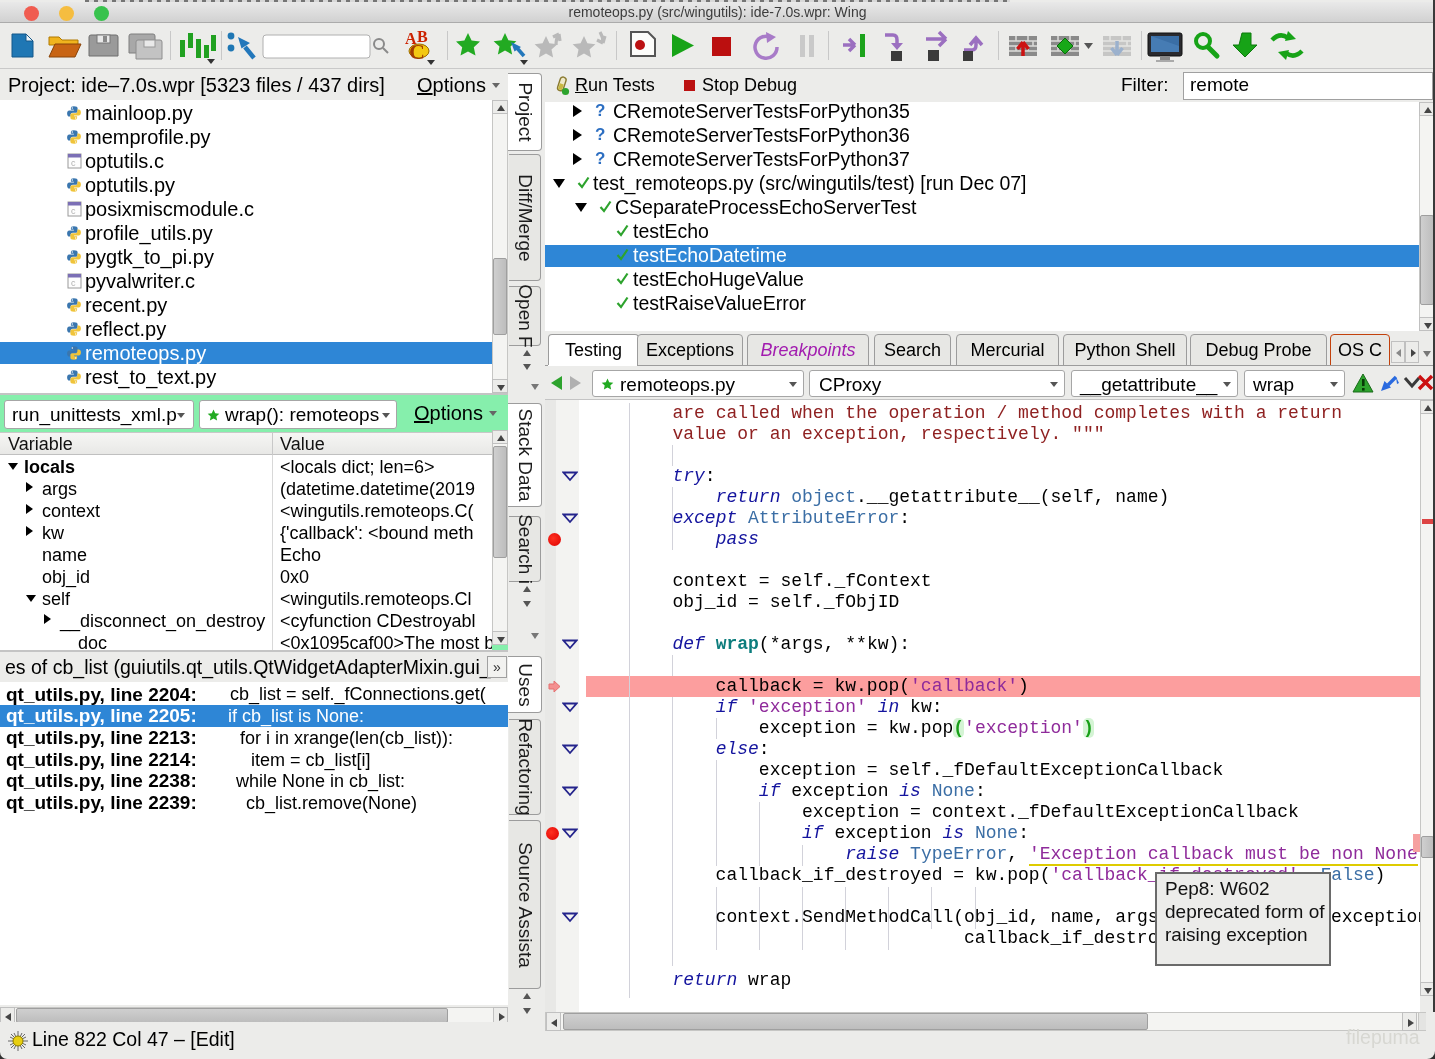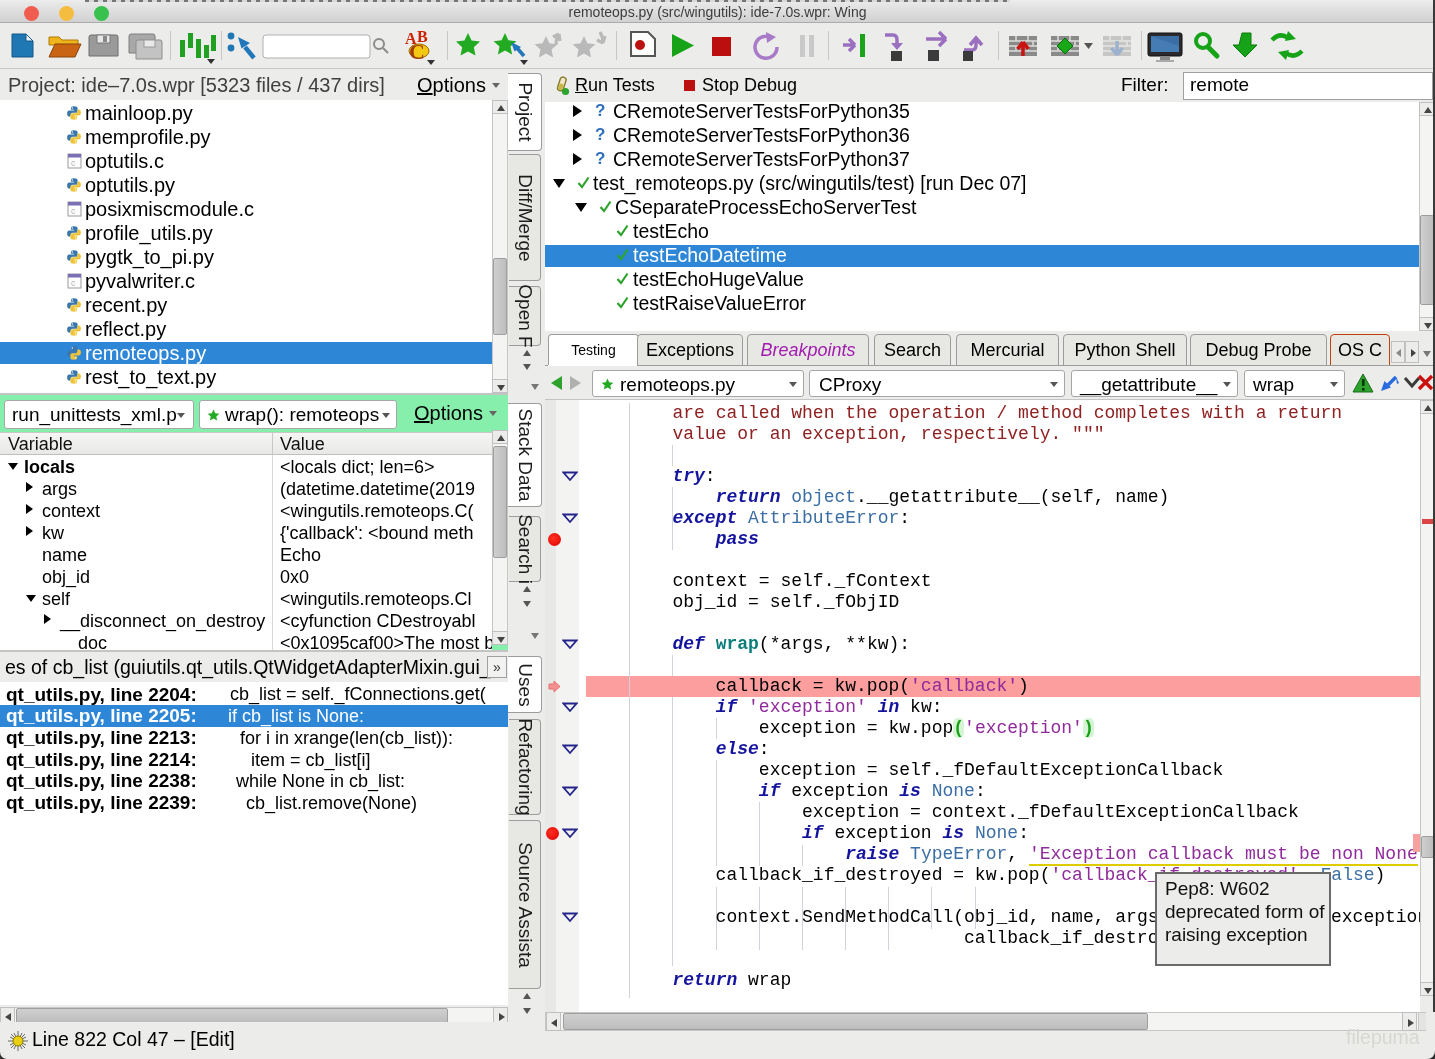--- a/index.html
+++ b/index.html
@@ -8,21 +8,21 @@
 .sbtrack{background:#f4f4f2;border:1px solid #c6c6c4;box-sizing:border-box;}
 .sbthumb{background:linear-gradient(90deg,#cfcfcf,#bdbdbd);border:1px solid #9f9f9f;border-radius:2px;box-sizing:border-box;}
 .sbthumbh{background:linear-gradient(#cfcfcf,#bdbdbd);border:1px solid #9f9f9f;border-radius:2px;box-sizing:border-box;}
 .sbbtn{background:#ececea;border:1px solid #c0c0c0;box-sizing:border-box;}
 .arr{width:0;height:0;position:absolute;}
 .t{white-space:pre;}
 .vtab{position:absolute;left:1px;width:32px;background:#e7e7e4;border:1px solid #9c9c9c;border-left:none;border-radius:0 4px 4px 0;box-sizing:border-box;}
 .vtab.on{background:#ffffff;left:0;width:34px;border-left:none;}
 .vtab span{position:absolute;top:50%;left:50%;transform:translate(-50%,-50%);writing-mode:vertical-rl;font-size:19px;color:#1c1c1c;white-space:pre;}
 .cl{position:absolute;left:586px;height:21px;line-height:21px;font-family:"Liberation Mono",monospace;font-size:18px;white-space:pre;color:#000;}
-.kw{color:#14149e;font-weight:bold;font-style:italic;}
+.kw{color:#14149e;font-weight:normal;font-style:italic;}
 .bi{color:#3b6ea5;}
 .st{color:#8f2b9b;}
 .ds{color:#8f2121;}
 .fn{color:#0c7d7d;font-weight:bold;}
 .guide{position:absolute;width:1px;background:#d2d2da;}
 .combo{position:absolute;background:#fff;border:1px solid #a6a6a6;border-radius:3px;box-sizing:border-box;font-size:16px;color:#000;}
 </style></head>
 <body>
 <div id="page">
 
@@ -154,21 +154,21 @@
 <circle cx="1203" cy="18" r="7" fill="none" stroke="#17a317" stroke-width="4"></circle>
 <line x1="1208" y1="24" x2="1217" y2="33" stroke="#17a317" stroke-width="5" stroke-linecap="round"></line>
 <path d="M1242 10 h9 v12 h6 l-12 12 -12 -12 h6 z" fill="#17a317" stroke="#0d7a0d"></path>
 <path d="M1272 17 q8 -8 16 -2" stroke="#17a317" stroke-width="4.5" fill="none"></path>
 <path d="M1288 8 l8 8 -11 2 z" fill="#17a317"></path>
 <path d="M1302 28 q-8 8 -16 2" stroke="#17a317" stroke-width="4.5" fill="none"></path>
 <path d="M1286 37 l-8 -8 11 -2 z" fill="#17a317"></path>
 </svg>
 </div>
 <div class="abs" style="left:0;top:70px;width:508px;height:30px;background:#ececea;">
-<div class="abs t" style="left:8px;top:4px;font-size:20px;color:#404040;font-weight:normal;">Project: ide–7.0s.wpr [5323 files / 437 dirs]</div>
+<div class="abs t" style="left:8px;top:4px;font-size:20px;color:#000000;font-weight:normal;">Project: ide–7.0s.wpr [5323 files / 437 dirs]</div>
 <div class="abs t" style="left:417px;top:4px;font-size:20px;color:#000;font-weight:normal;"><span style="text-decoration:underline">O</span>ptions</div>
 <div class="arr" style="left:492px;top:13px;border-left:4px solid transparent;border-right:4px solid transparent;border-top:5px solid #666;"></div>
 </div>
 <div class="abs" style="left:0;top:100px;width:492px;height:293px;background:#fff;overflow:hidden;font-size:20px;">
 <svg class="abs" style="left:66px;top:5px" width="16" height="16" viewBox="0 0 16 16">
         <path d="M7.8 1.2c-2.2 0-2.9.9-2.9 2v1.6h3v.7H3.2c-1.2 0-2.1 1-2.1 3s.9 3.1 2.1 3.1h1.4V9.8c0-1.2 1-2.1 2.1-2.1h3.1c1 0 1.8-.8 1.8-1.8V3.2c0-1.1-.9-2-3.8-2z" fill="#3a76ae"></path>
         <path d="M8.2 14.8c2.2 0 2.9-.9 2.9-2v-1.6h-3v-.7h4.7c1.2 0 2.1-1 2.1-3s-.9-3.1-2.1-3.1h-1.4v1.8c0 1.2-1 2.1-2.1 2.1H6.2c-1 0-1.8.8-1.8 1.8v2.7c0 1.1.9 2 3.8 2z" fill="#f0c43a"></path>
         <circle cx="6.3" cy="3" r=".7" fill="#fff"></circle>
         <circle cx="9.7" cy="13" r=".7" fill="#fff"></circle>
       </svg>
@@ -438,21 +438,21 @@
 </div>
 <div class="abs sbtrack" style="left:1419px;top:102px;width:16px;height:229px;"></div>
     <div class="abs sbbtn" style="left:1419px;top:102px;width:16px;height:14px;">
       <div class="arr" style="left:4px;top:4px;border-left:4px solid transparent;border-right:4px solid transparent;border-bottom:6px solid #444;"></div>
     </div>
     <div class="abs sbbtn" style="left:1419px;top:317px;width:16px;height:14px;">
       <div class="arr" style="left:4px;top:5px;border-left:4px solid transparent;border-right:4px solid transparent;border-top:6px solid #444;"></div>
     </div>
     <div class="abs sbthumb" style="left:1420px;top:215px;width:14px;height:90px;"></div>
 <div class="abs" style="left:545px;top:331px;width:890px;height:35px;background:#ececea;">
-<div class="abs" style="left:3px;top:3px;width:91px;height:32px;background:#fff;border:1px solid #9c9c9c;border-radius:4px 4px 0 0;box-sizing:border-box;border-bottom:1px solid #fff;text-align:center;"><span style="font-size:14px;color:#000;line-height:30px;">Testing</span></div>
+<div class="abs" style="left:3px;top:3px;width:91px;height:32px;background:#fff;border:1px solid #9c9c9c;border-radius:4px 4px 0 0;box-sizing:border-box;border-bottom:1px solid #fff;text-align:center;"><span style="font-size:18px;color:#000;line-height:30px;">Testing</span></div>
 <div class="abs" style="left:92px;top:3px;width:106px;height:32px;background:#e7e7e4;border:1px solid #9c9c9c;border-radius:4px 4px 0 0;box-sizing:border-box;text-align:center;"><span style="font-size:18px;color:#000;line-height:30px;">Exceptions</span></div>
 <div class="abs" style="left:202px;top:3px;width:122px;height:32px;background:#e7e7e4;border:1px solid #9c9c9c;border-radius:4px 4px 0 0;box-sizing:border-box;text-align:center;"><span style="font-size:18px;color:#a21caf;line-height:30px;font-style:italic;">Breakpoints</span></div>
 <div class="abs" style="left:329px;top:3px;width:77px;height:32px;background:#e7e7e4;border:1px solid #9c9c9c;border-radius:4px 4px 0 0;box-sizing:border-box;text-align:center;"><span style="font-size:18px;color:#000;line-height:30px;">Search</span></div>
 <div class="abs" style="left:411px;top:3px;width:103px;height:32px;background:#e7e7e4;border:1px solid #9c9c9c;border-radius:4px 4px 0 0;box-sizing:border-box;text-align:center;"><span style="font-size:18px;color:#000;line-height:30px;">Mercurial</span></div>
 <div class="abs" style="left:518px;top:3px;width:124px;height:32px;background:#e7e7e4;border:1px solid #9c9c9c;border-radius:4px 4px 0 0;box-sizing:border-box;text-align:center;"><span style="font-size:18px;color:#000;line-height:30px;">Python Shell</span></div>
 <div class="abs" style="left:645px;top:3px;width:137px;height:32px;background:#e7e7e4;border:1px solid #9c9c9c;border-radius:4px 4px 0 0;box-sizing:border-box;text-align:center;"><span style="font-size:18px;color:#000;line-height:30px;">Debug Probe</span></div>
 <div class="abs" style="left:785px;top:3px;width:60px;height:32px;background:#e7e7e4;border:1px solid #c2410c;border-radius:4px 4px 0 0;box-sizing:border-box;text-align:center;"><span style="font-size:18px;color:#000;line-height:30px;">OS C</span></div>
 <div class="abs" style="left:0;top:34px;width:890px;height:1px;background:#9c9c9c;"></div>
 <div class="abs" style="left:3px;top:34px;width:89px;height:1px;background:#fff;"></div>
 <div class="abs sbbtn" style="left:846px;top:10px;width:14px;height:22px;">

